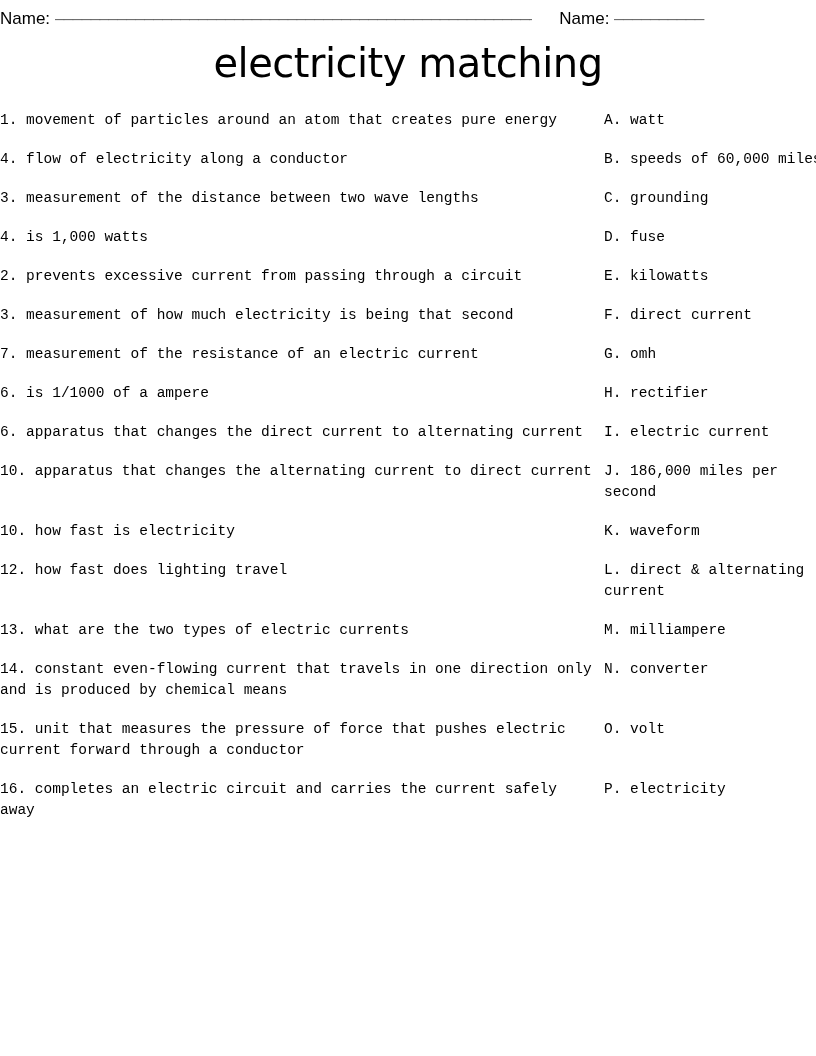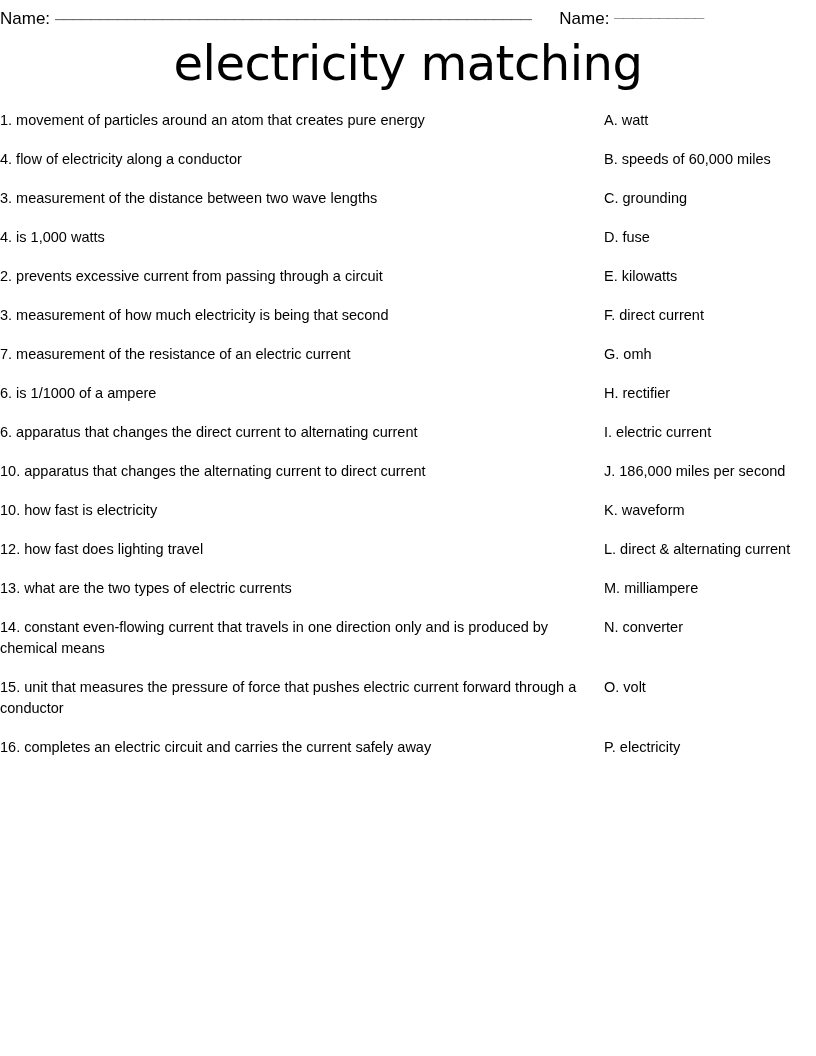--- a/index.html
+++ b/index.html
@@ -44,52 +44,52 @@
   .rule {
     display: inline-block;
     vertical-align: baseline;
     color: #666;
     letter-spacing: -0.5px;
     font-family: "Liberation Sans", sans-serif;
     overflow: hidden;
     white-space: nowrap;
   }
   .rule-name { width: 477px; }
-  .rule-date { width: 105px; font-weight: bold; }
+  .rule-date { width: 105px; }
   .hdr-gap { display: inline-block; width: 18px; }
 
   
   .title {
     position: absolute;
     top: 32px;
     left: 0;
     width: 816px;
     text-align: center;
     font-family: "DejaVu Sans", sans-serif;
     font-weight: 400;
-    font-size: 48px;
+    font-size: 40px;
     line-height: 62px;
     letter-spacing: -0.5px;
     color: #000;
   }
 
   
   .match-table {
     position: absolute;
     top: 110px;
     left: 0px;
     width: 816px;
     border-collapse: collapse;
     table-layout: fixed;
   }
   .match-table td {
     padding: 0 0 18px 0;
     margin: 0;
     vertical-align: top;
-    font-family: Liberation Sans, sans-serif;
+    font-family: Liberation Mono, monospace;
     font-size: 14.5px;
     line-height: 21px;
     color: #000;
   }
   .col-prompt { width: 596px; padding-right: 8px !important; }
   .col-answer { width: 220px; }
   .match-table tr:last-child td { padding-bottom: 0; }
 </style>
 </head>
 <body>

